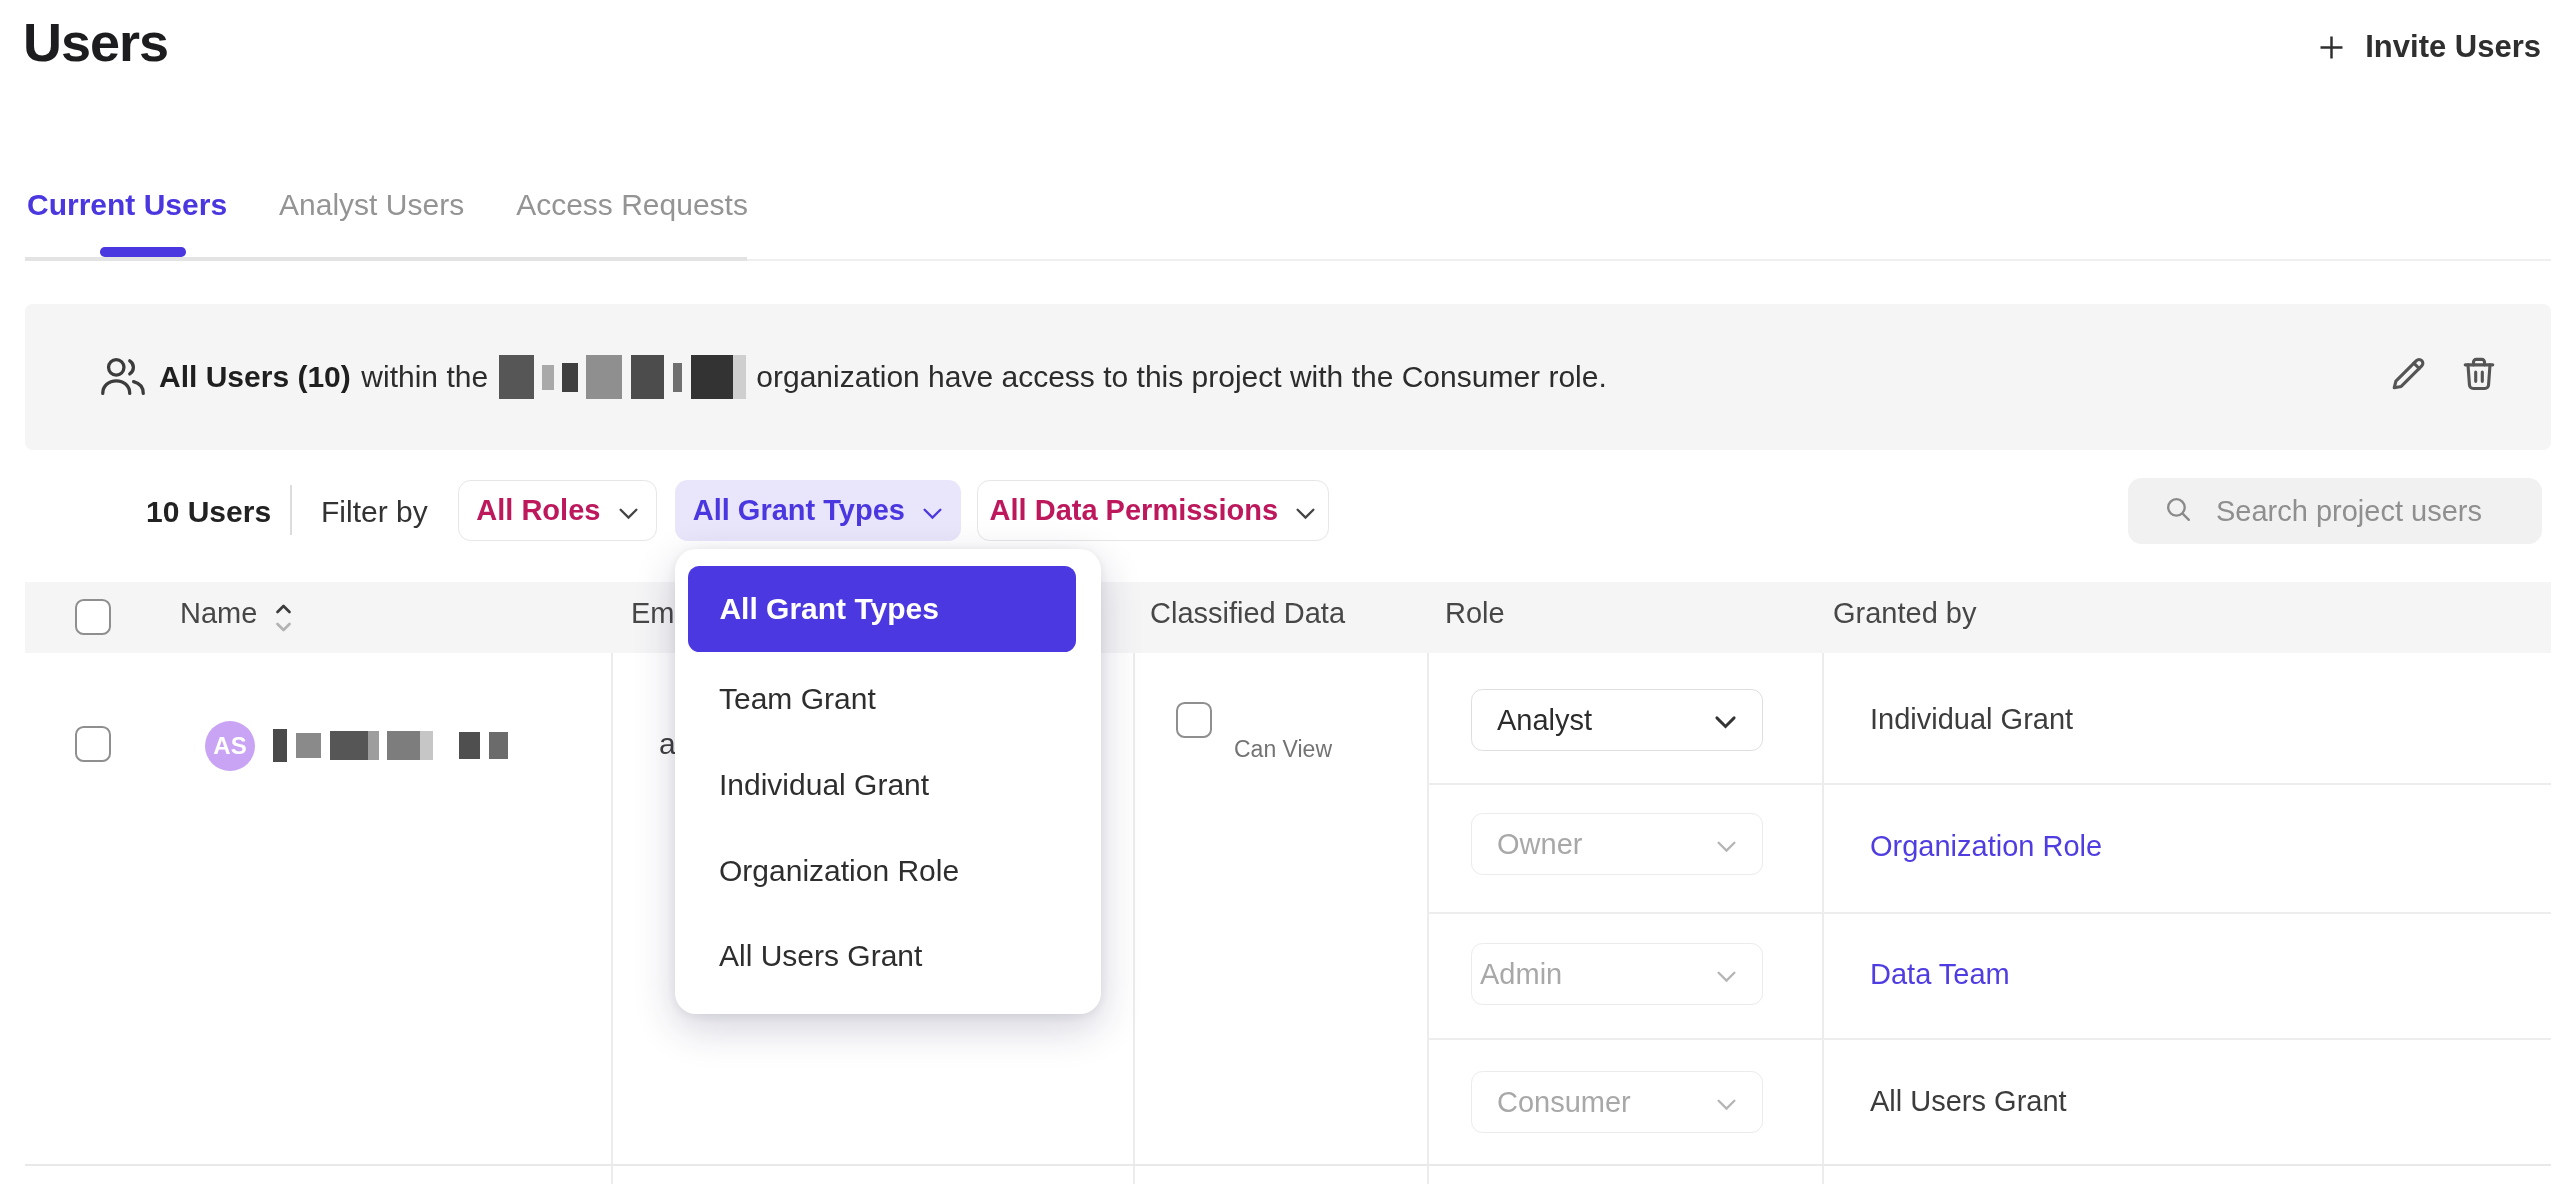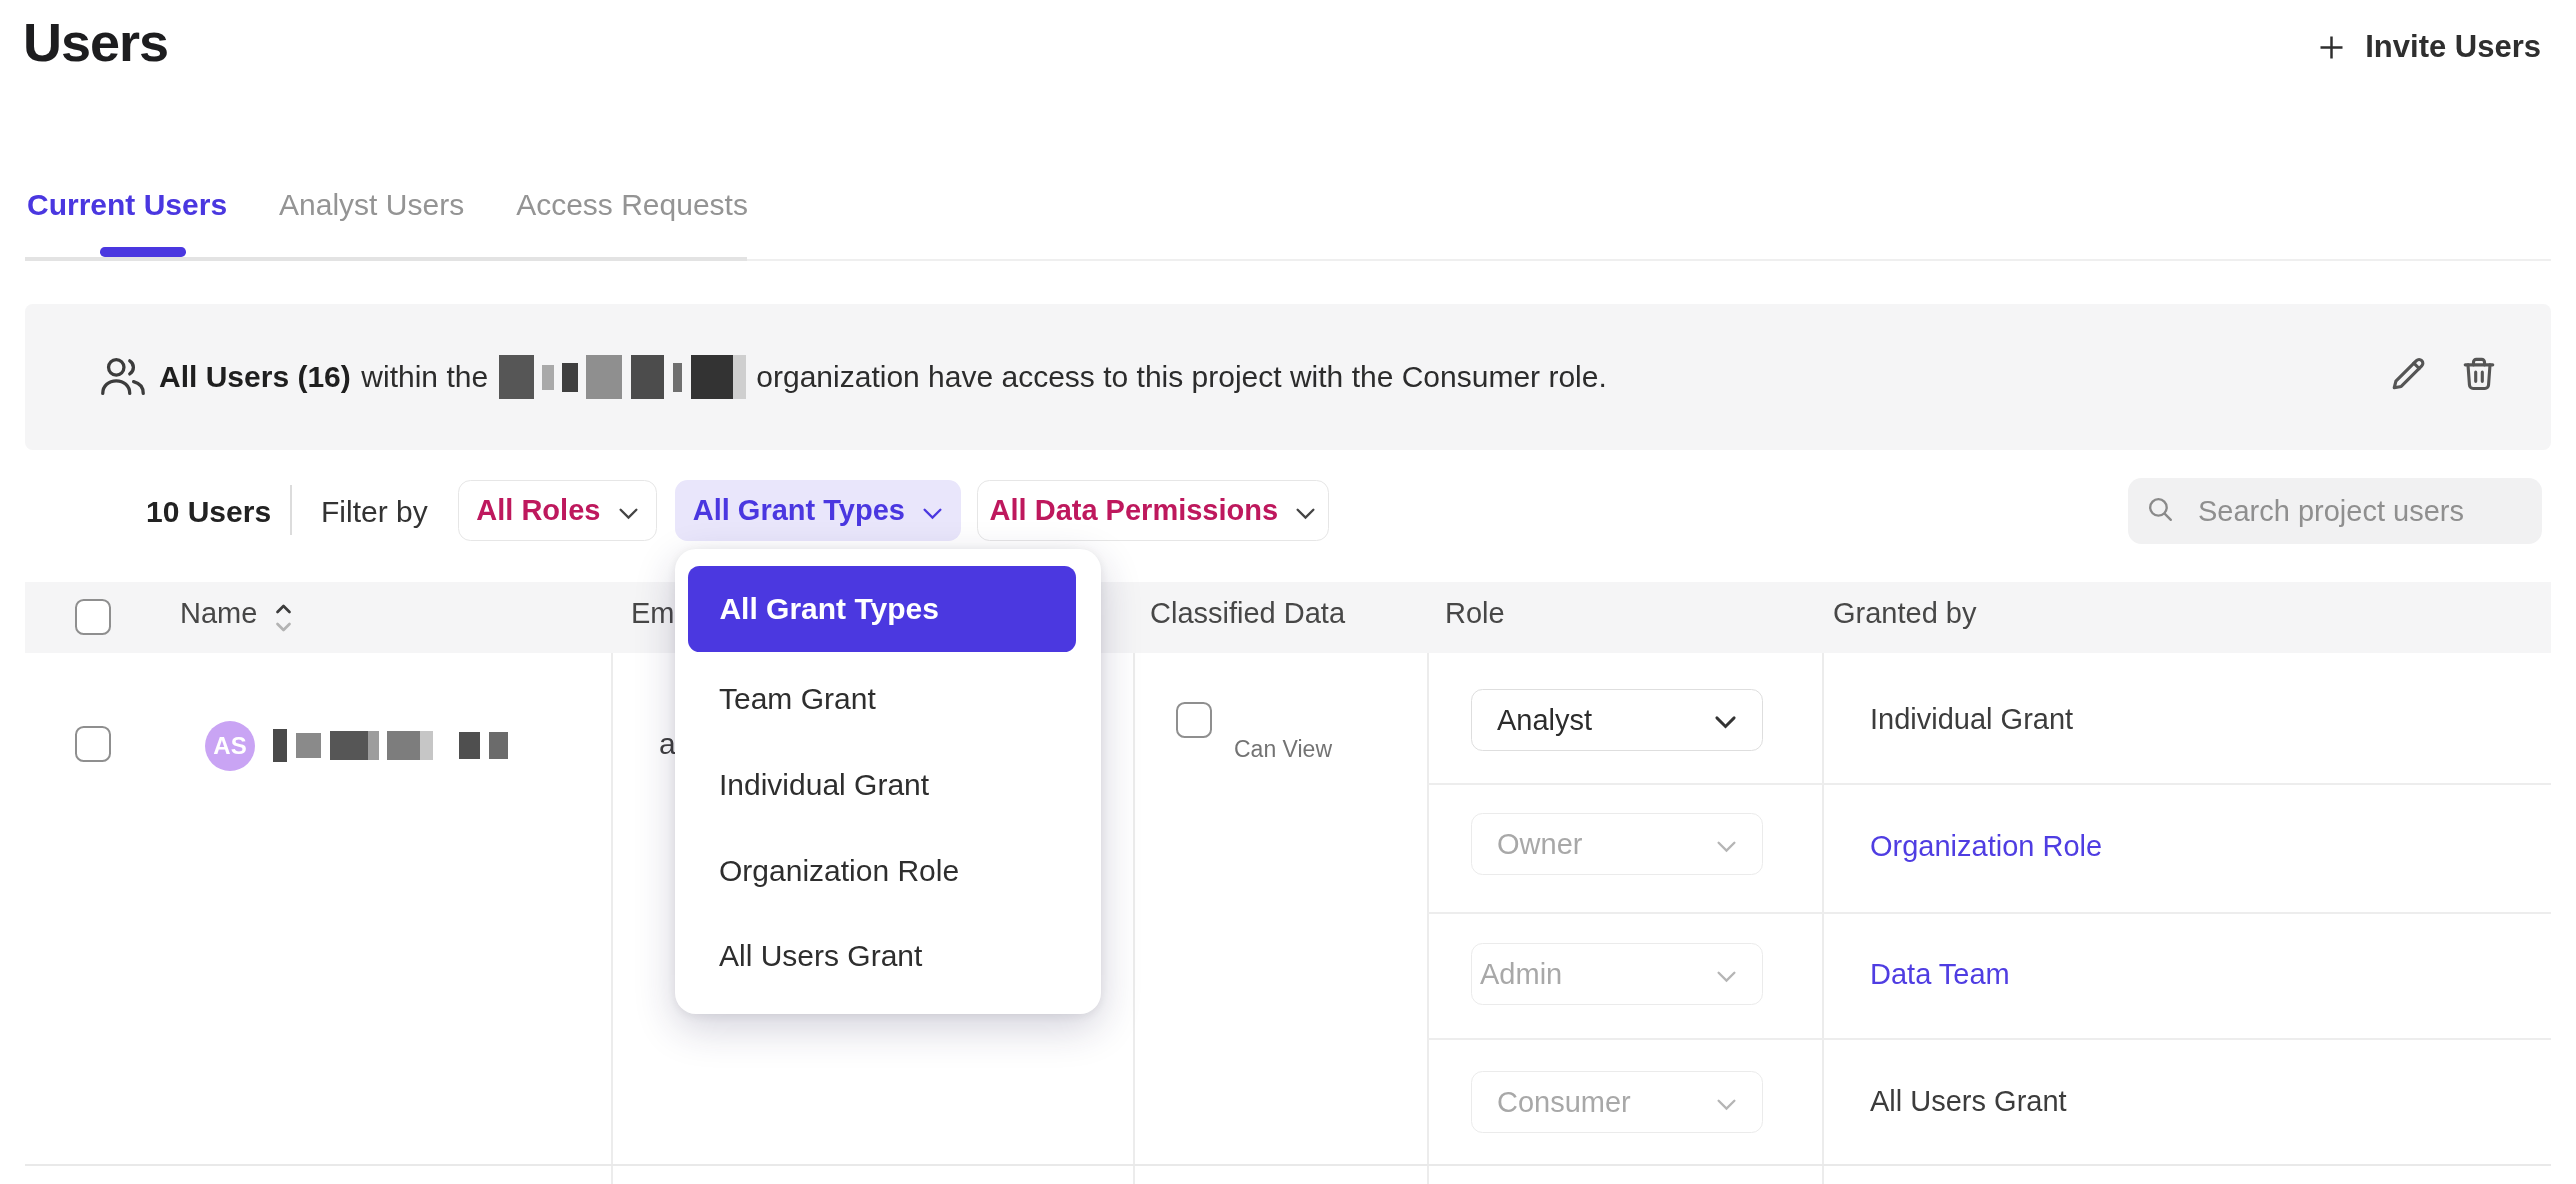--- a/index.html
+++ b/index.html
@@ -40,21 +40,21 @@
   .filterby-label{position:absolute;left:321px;top:495px;font-size:30px;font-weight:500;color:#333;}
   .fbtn{position:absolute;top:480px;height:61px;border-radius:12.5px;display:flex;align-items:center;
         justify-content:center;gap:17.3px;font-size:29px;font-weight:600;cursor:pointer;box-sizing:border-box;}
   .fbtn.plain{background:#fff;border:1.9px solid #e6e6e6;color:#be185d;}
   .fbtn.selected{background:#e9e6fb;border:none;color:#4a37e0;}
   .fbtn-roles{left:458px;width:199px;}
   .fbtn-grants{left:675px;width:286px;}
   .fbtn-perms{left:977px;width:352px;}
 
   .search-box{position:absolute;left:2128px;top:478px;width:414px;height:66px;border-radius:13.4px;
-              background:#f1f1f2;display:flex;align-items:center;gap:19px;padding:0 16px;box-sizing:border-box;}
+              background:#f1f1f2;display:flex;align-items:center;gap:19px;padding:0 34px;box-sizing:border-box;}
   .search-box input{border:none;outline:none;background:transparent;font-size:29px;width:100%;
                     font-family:"Liberation Sans", sans-serif;color:#333;}
   .search-box input::placeholder{color:#8f8f8f;}
 
   
   .thead{position:absolute;left:25px;top:582px;width:2526px;height:71px;background:#f5f5f6;}
   .th{position:absolute;font-size:29px;font-weight:500;color:#474747;top:597px;}
   .th-name{left:180px;}
   .th-email{left:631px;}
   .th-classified{left:1150px;}
@@ -122,21 +122,21 @@
   <div class="banner">
     <span class="people">
       <svg width="54" height="54" viewBox="0 0 28 28" fill="none" stroke="#3c3c3c" stroke-width="1.7" stroke-linecap="round" stroke-linejoin="round">
         <circle cx="10.5" cy="9" r="4"></circle>
         <path d="M3.5 22.5c0-4 3.1-6.5 7-6.5s7 2.5 7 6.5"></path>
         <path d="M17.5 5.6a4 4 0 0 1 0 6.8"></path>
         <path d="M19.5 16.4c3 .8 5 3 5 6.1"></path>
       </svg>
     </span>
     <div class="banner-text">
-      <b>All Users (16)</b>
+      <b>All Users (10)</b>
       <span>within the</span>
       <span class="mosaic">
         <i style="width:35px;height:44px;background:#565656;"></i>
         <i style="width:11.5px;height:25px;background:#a9a9a9;"></i>
         <i style="width:15.4px;height:29px;background:#3f3f3f;"></i>
         <i style="width:36px;height:44px;background:#8f8f8f;"></i>
         <i style="width:33px;height:44px;background:#4c4c4c;"></i>
         <i style="width:9.6px;height:29px;background:#6f6f6f;"></i>
         <i style="width:42px;height:44px;background:#333333;border-right:13.4px solid #cfcfcf;"></i>
       </span>

